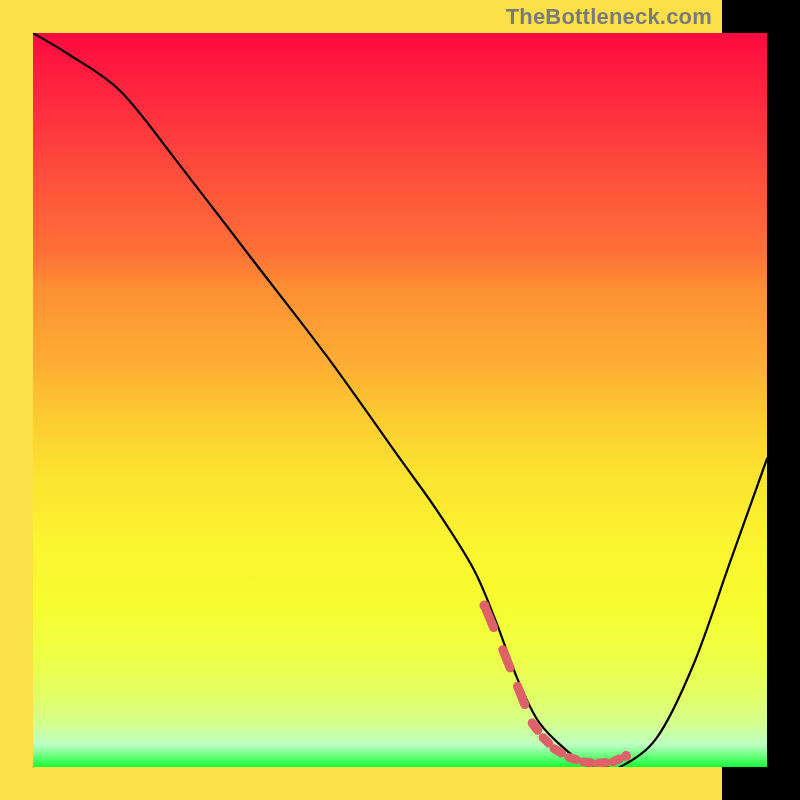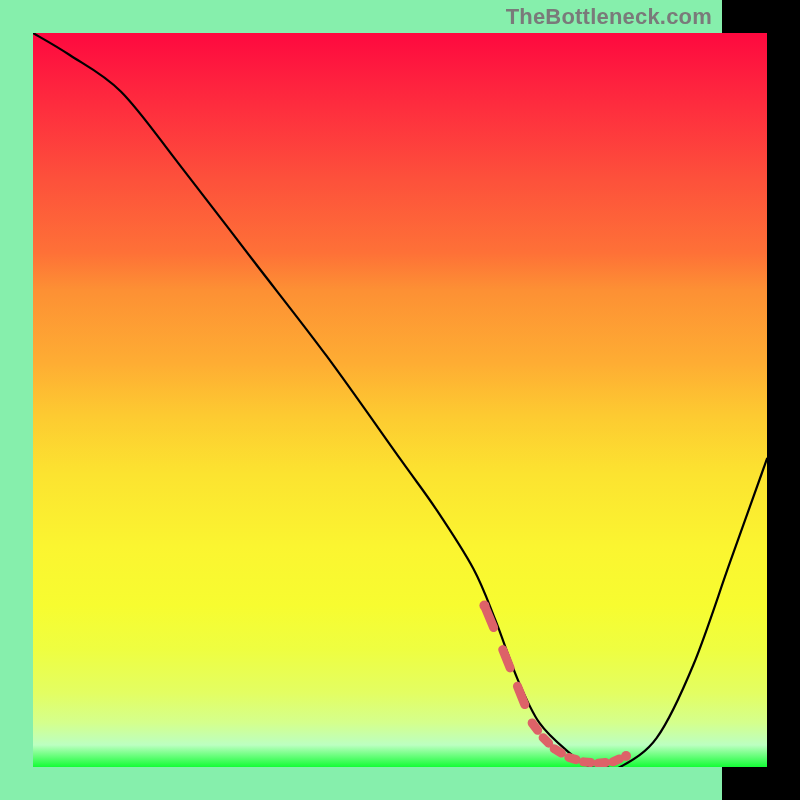--- a/index.html
+++ b/index.html
@@ -7,21 +7,21 @@
     padding: 0;
     width: 800px;
     height: 800px;
     background: #000;
     overflow: hidden;
   }
   .container {
     position: relative;
     width: 722px;
     height: 800px;
-    background: #86efac;
+    background: #fde047;
   }
   .watermark {
     position: absolute;
     top: 4px;
     right: 10px;
     font-family: Arial, Helvetica, sans-serif;
     font-size: 22px;
     font-weight: 600;
     color: #7a7a7a;
     z-index: 30;

